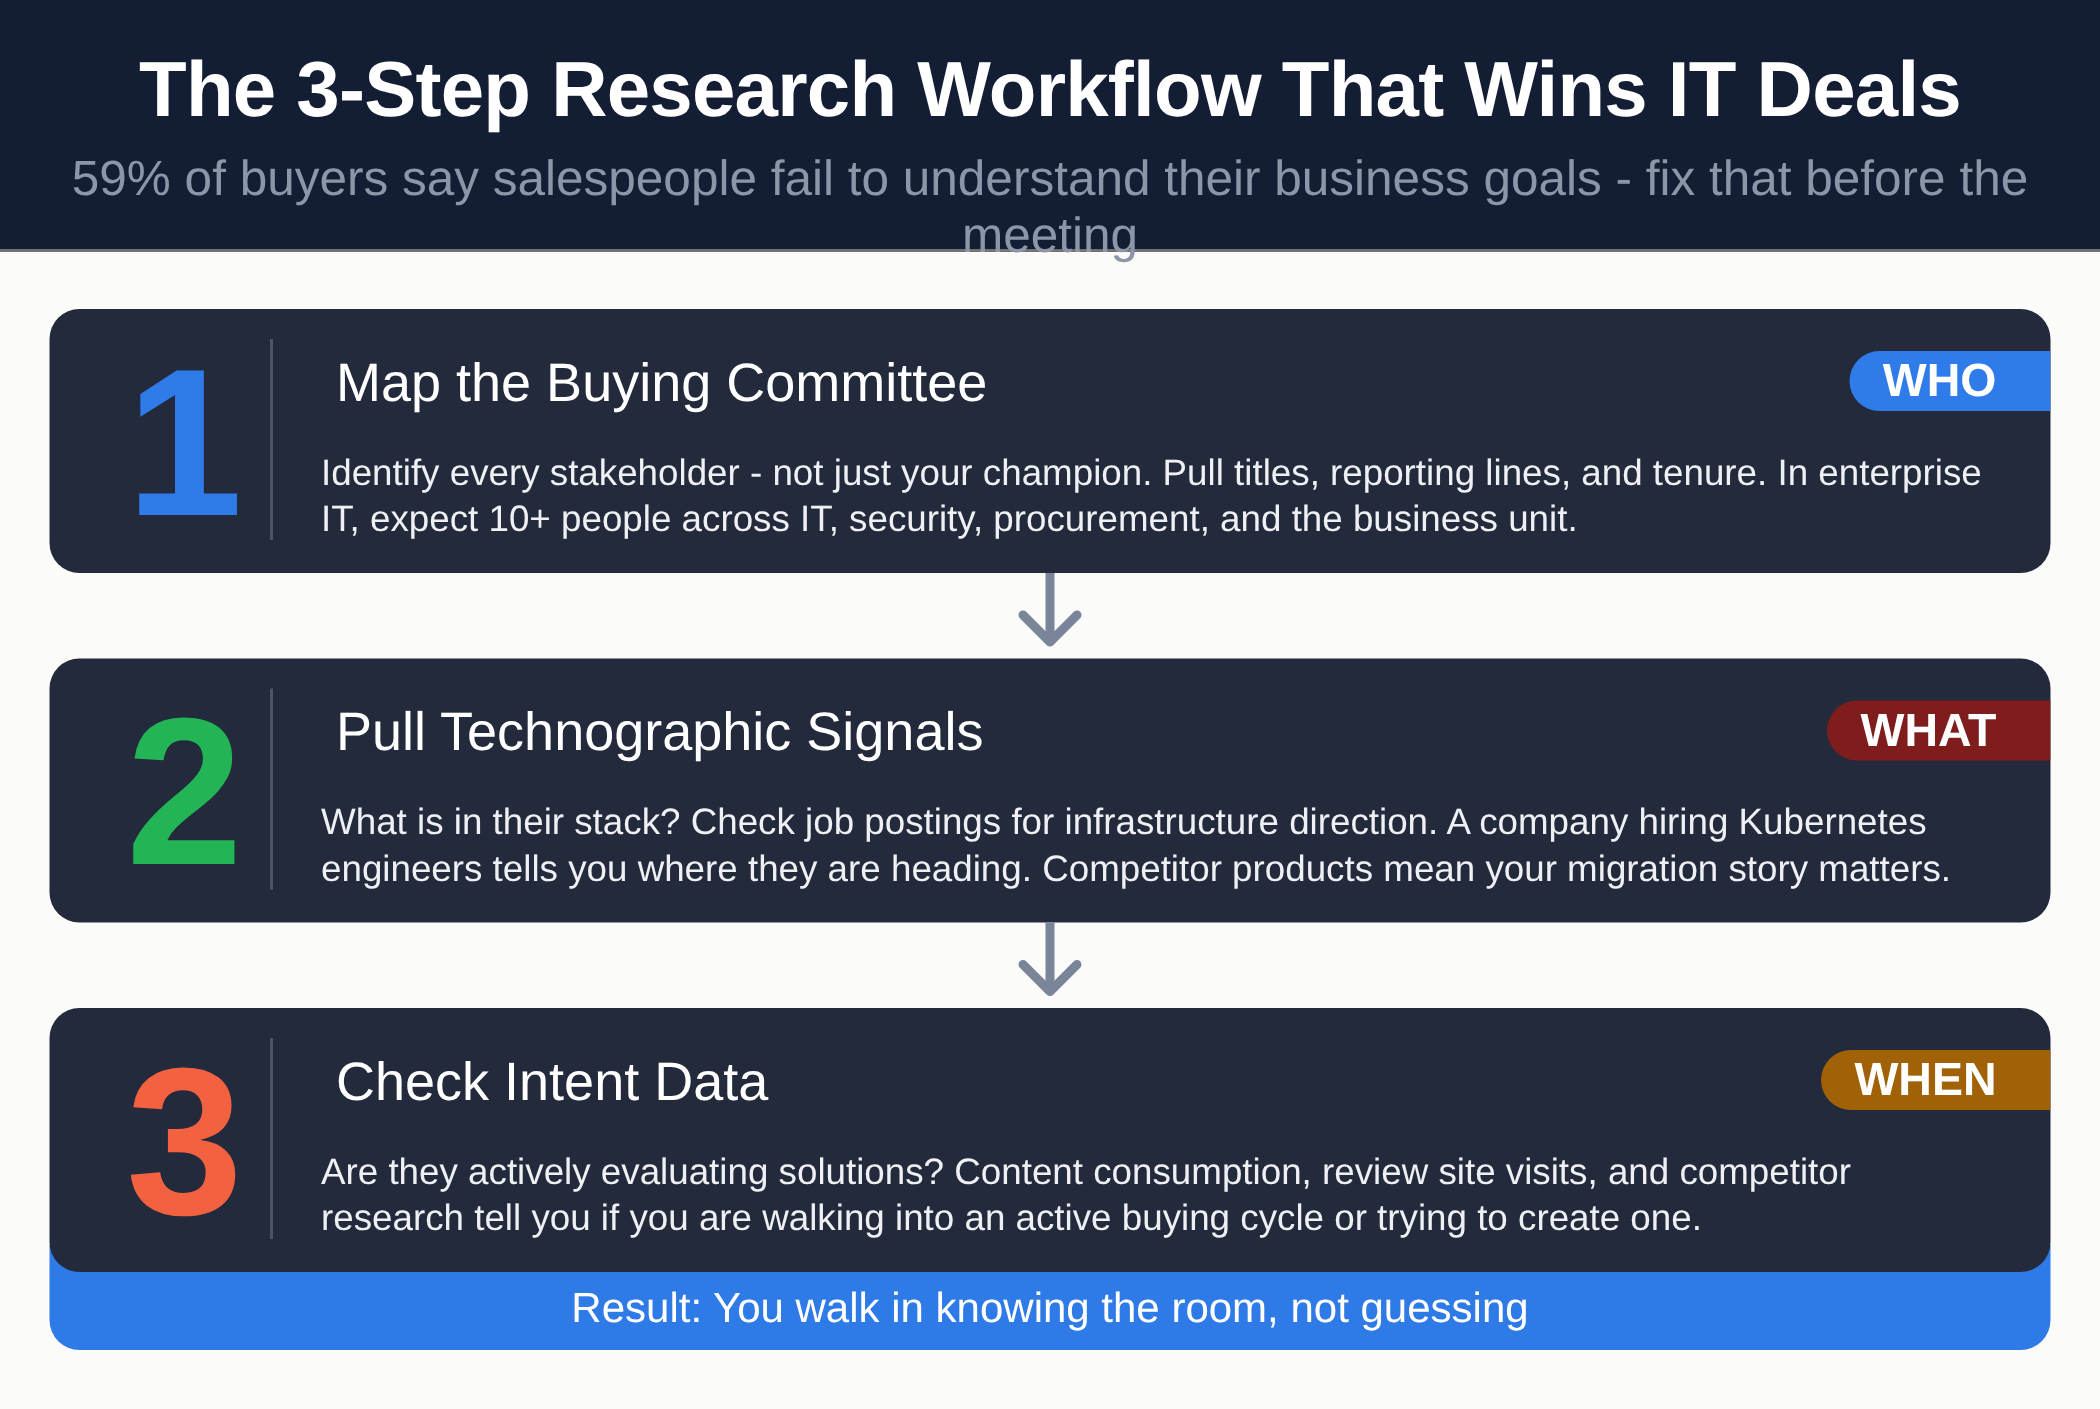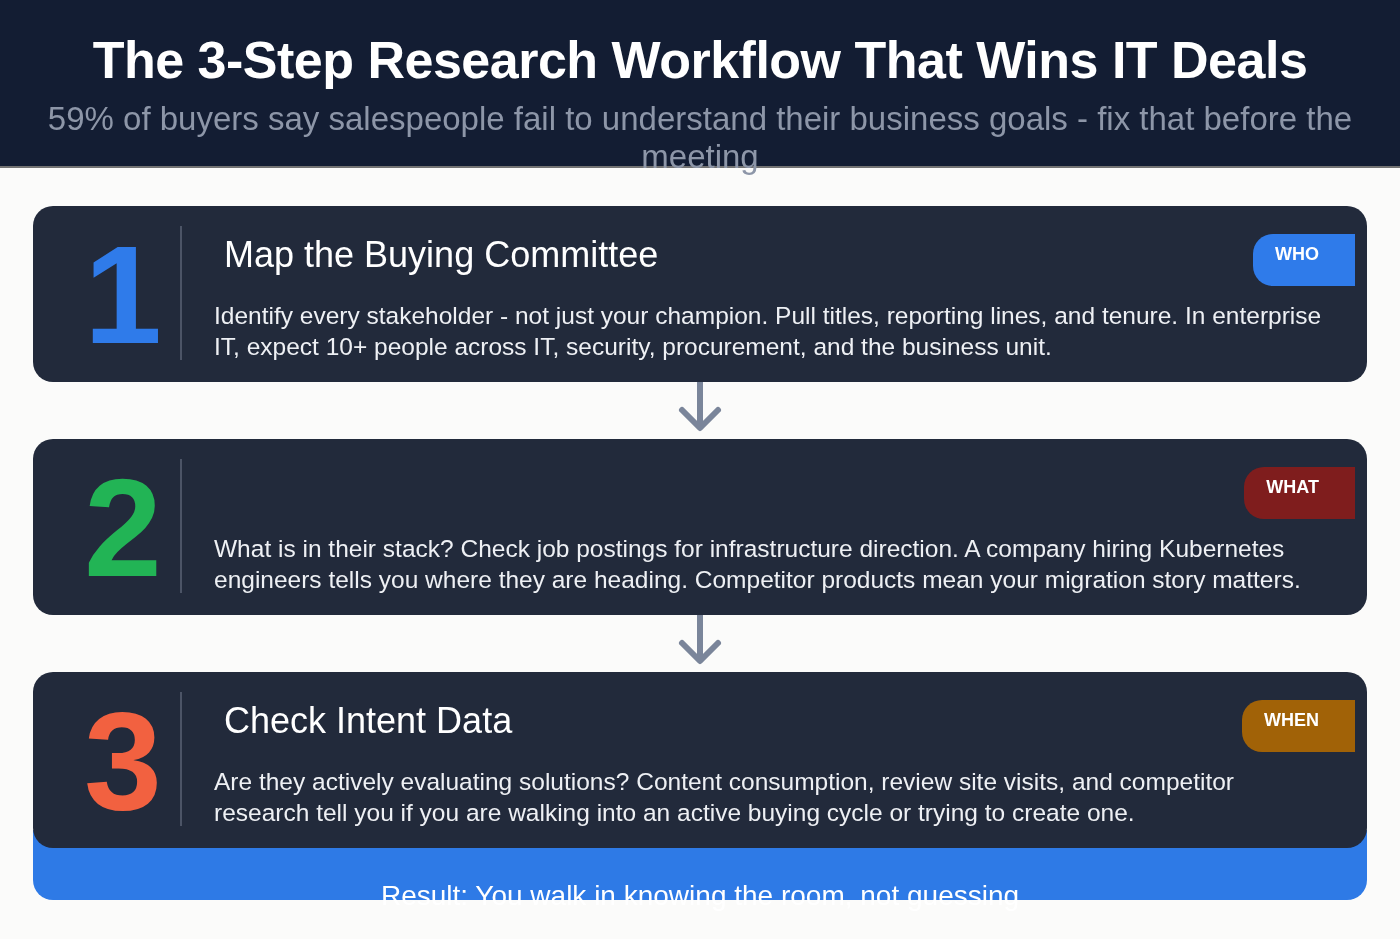--- a/index.html
+++ b/index.html
@@ -39,40 +39,40 @@
   }
   .card-title {
     position: absolute; left: 191px; top: 28px;
     color: #ffffff; font-weight: 400; font-size: 36px; text-align: center;
   }
   .card-body {
     position: absolute; left: 181px; top: 94px; width: 1120px;
     color: #eef0f4; font-size: 24.5px; line-height: 31px;
   }
   .badge {
-    position: absolute; right: 12px; top: 28px; height: 52px;
+    position: absolute; right: 0; top: 28px; height: 40px;
     border-radius: 20px 0 0 20px;
-    color: #ffffff; font-weight: 700; font-size: 18px; line-height: 40px;
+    color: #ffffff; font-weight: 700; font-size: 31px; line-height: 40px;
     padding: 0 36px 0 22px;
   }
 
   .arrow {
     position: absolute; left: 676px; width: 48px; height: 52px;
   }
   .arrow.a1 { top: 382px; }
   .arrow.a2 { top: 615px; }
 
   .result-bar {
     position: absolute; left: 33px; top: 830px; width: 1334px; height: 70px;
     background: #2e7ae6; border-radius: 0 0 20px 20px;
     z-index: 0;
   }
   .result-text {
     position: absolute; left: 0; right: 0; top: 26px;
-    text-align: center; color: #ffffff; font-size: 28px; margin-top: 24px;
+    text-align: center; color: #ffffff; font-size: 28px;
   }
   .card.c3 { z-index: 1; }
 </style>
 </head>
 <body>
 
 <div class="header">
   <div class="title">The 3-Step Research Workflow That Wins IT Deals</div>
   <div class="subtitle">59% of buyers say salespeople fail to understand their business goals - fix that before the meeting</div>
 </div>
@@ -86,20 +86,21 @@
 </div>
 
 <svg class="arrow a1" viewBox="0 0 48 52">
   <line x1="24" y1="0" x2="24" y2="44" stroke="#7a859a" stroke-width="6" stroke-linecap="round"></line>
   <polyline points="6,28 24,46 42,28" fill="none" stroke="#7a859a" stroke-width="6" stroke-linecap="round" stroke-linejoin="round"></polyline>
 </svg>
 
 <div class="card c2">
   <div class="step-num" style="color:#22b455">2</div>
   <div class="divider"></div>
+  <div class="card-title">Pull Technographic Signals</div>
   <div class="card-body">What is in their stack? Check job postings for infrastructure direction. A company hiring Kubernetes engineers tells you where they are heading. Competitor products mean your migration story matters.</div>
   <div class="badge" style="background:#7f1d1d">WHAT</div>
 </div>
 
 <svg class="arrow a2" viewBox="0 0 48 52">
   <line x1="24" y1="0" x2="24" y2="44" stroke="#7a859a" stroke-width="6" stroke-linecap="round"></line>
   <polyline points="6,28 24,46 42,28" fill="none" stroke="#7a859a" stroke-width="6" stroke-linecap="round" stroke-linejoin="round"></polyline>
 </svg>
 
 <div class="result-bar">

